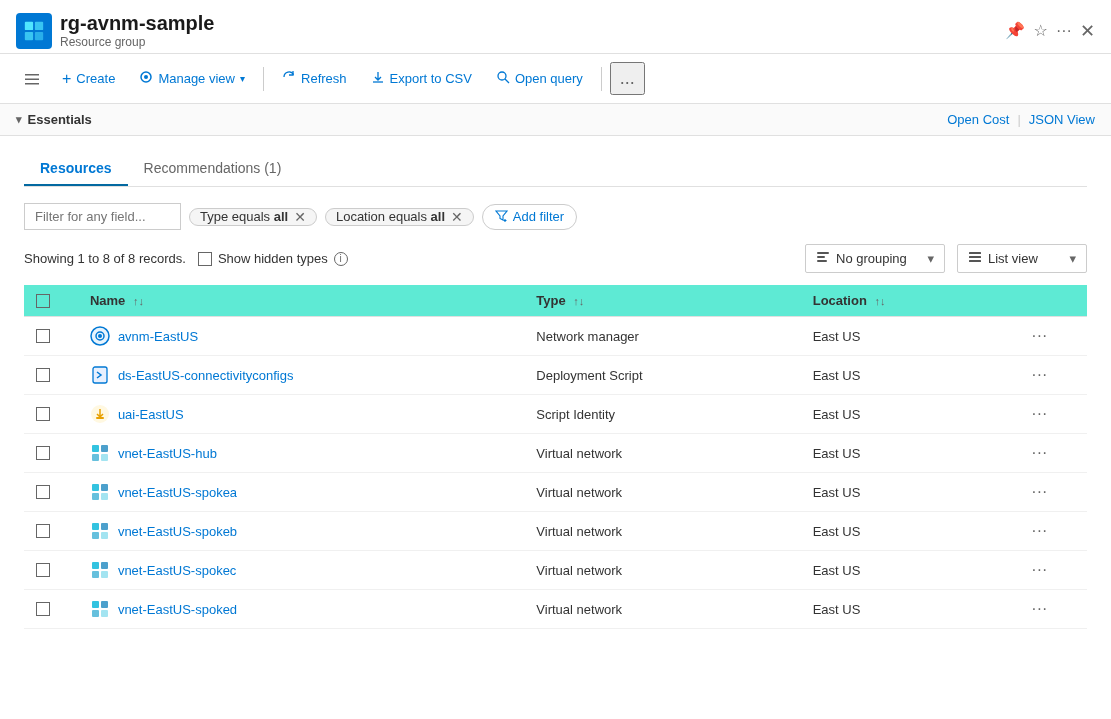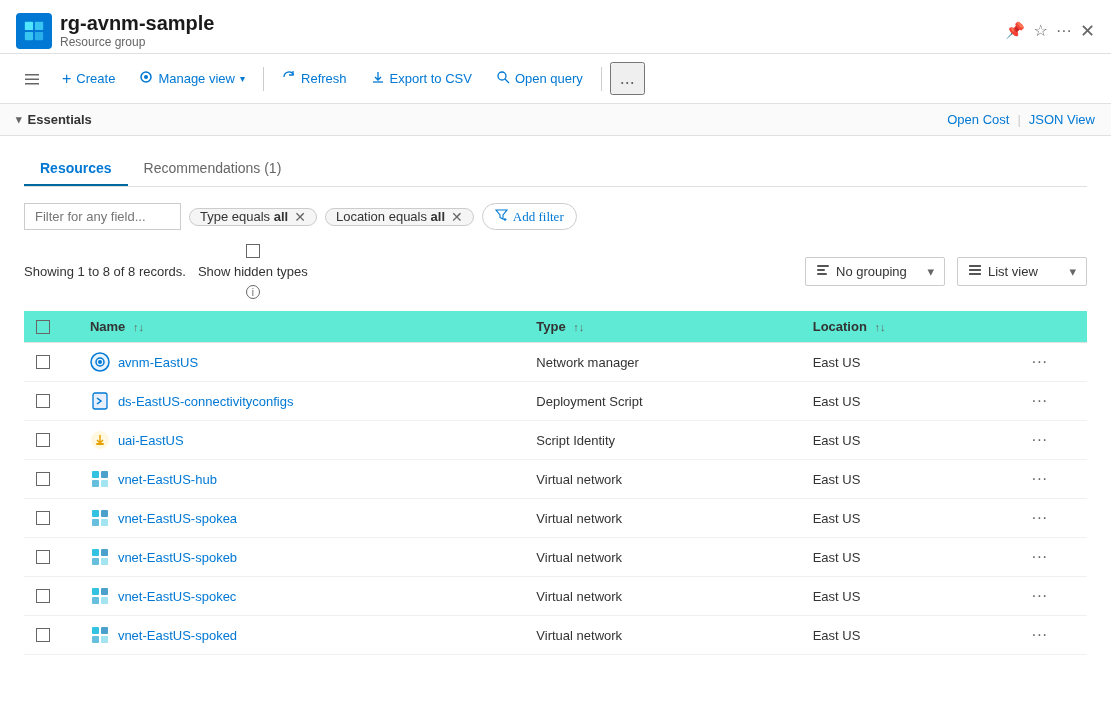--- a/index.html
+++ b/index.html
@@ -52,26 +52,26 @@
       color: #0f766e; width: 157px; outline: none;
     }
     .filter-tag {
       display: flex; align-items: center; gap: 6px; padding: 0 10px; border: 1px solid #ccc;
       border-radius: 16px; background: #f5f5f5; font-size: 13px; cursor: pointer;
     }
     .filter-tag .bold { font-weight: 700; }
     .filter-tag .x-btn { color: #666; cursor: pointer; font-size: 14px; }
     .add-filter-btn {
       display: flex; align-items: center; gap: 5px; padding: 4px 12px; border: 1px solid #ccc;
-      border-radius: 16px; background: #fff; font-size: 13px; color: #0078d4; cursor: pointer; font-family: Liberation Serif, serif;
+      border-radius: 16px; background: #fff; font-size: 13px; color: #0078d4; cursor: pointer;
     }
 
     .records-row { display: flex; align-items: center; gap: 12px; margin-bottom: 12px; }
     .records-text { font-size: 13px; color: #333; }
-    .show-hidden { display: flex; align-items: center; gap: 6px; font-size: 13px; color: #333; flex-direction: column; }
+    .show-hidden { display: flex; align-items: center; gap: 6px; font-size: 13px; color: #333; }
     .checkbox { width: 14px; height: 14px; border: 1px solid #666; cursor: pointer; flex-shrink: 0; }
     .info-icon { width: 14px; height: 14px; border: 1px solid #666; border-radius: 50%; display: inline-flex; align-items: center; justify-content: center; font-size: 10px; color: #666; cursor: pointer; }
 
     .grouping-select, .view-select {
       display: flex; align-items: center; gap: 6px; border: 1px solid #ccc; border-radius: 2px;
       padding: 5px 10px; background: #fff; cursor: pointer; font-size: 13px; min-width: 140px;
     }
     .grouping-select { margin-left: auto; }
     .select-arrow { margin-left: auto; color: #666; }
     .view-select { min-width: 130px; }

